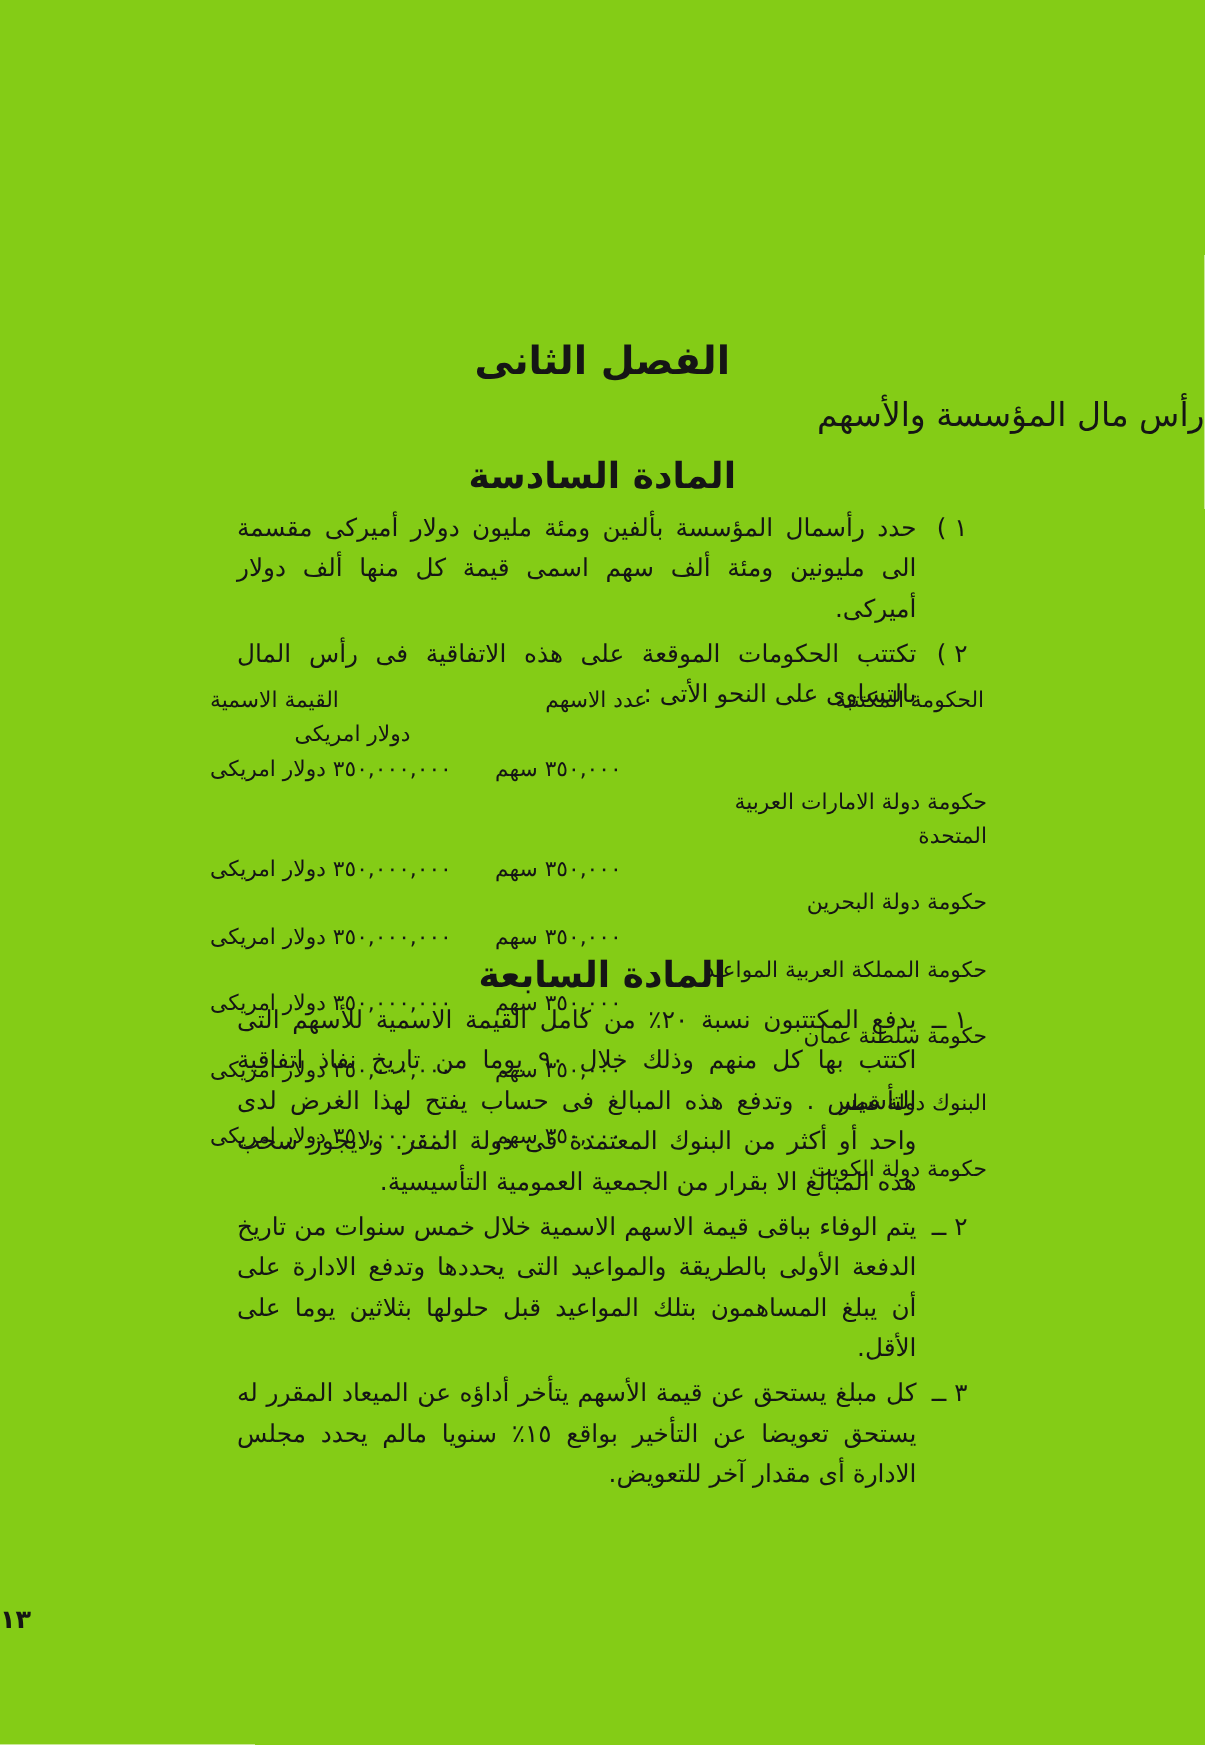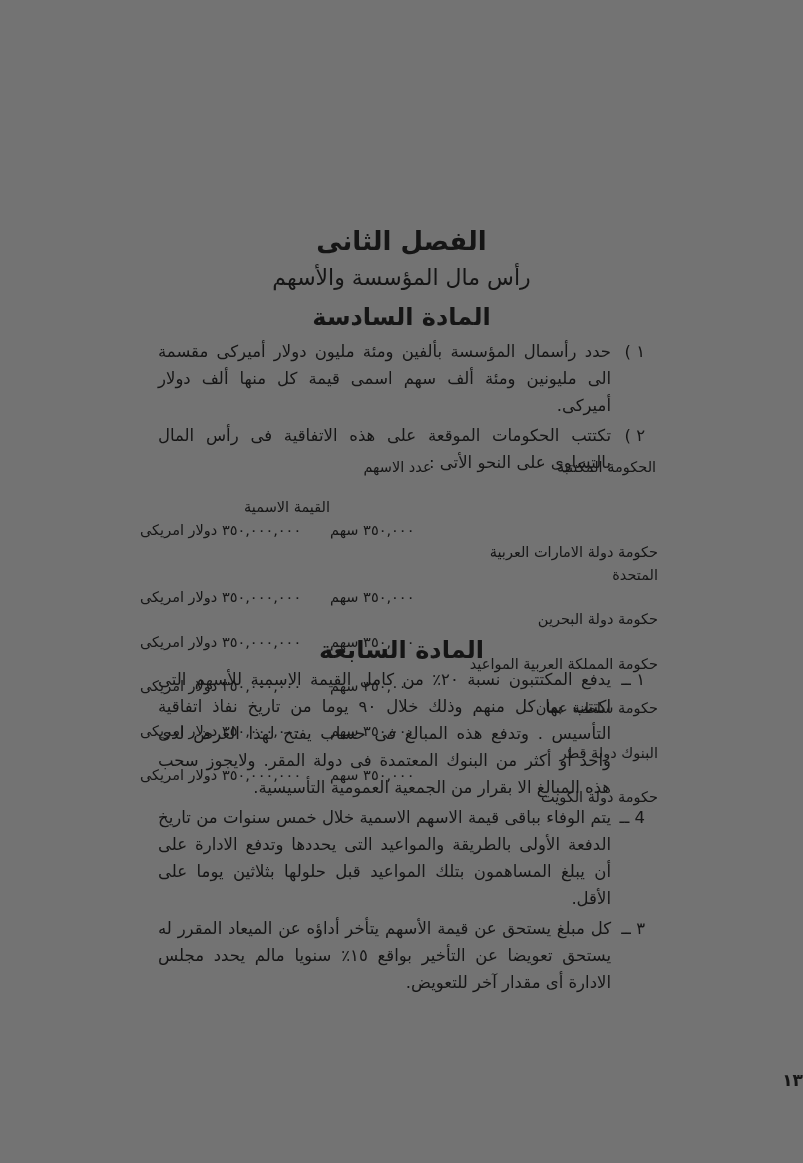--- a/index.html
+++ b/index.html
@@ -1,33 +1,33 @@
 <!DOCTYPE html>
 <html lang="ar" dir="rtl"><head>
 <meta charset="utf-8">
 <style>
   html, body { margin: 0; padding: 0; background: #ffffff; }
   .page {
     position: relative;
     width: 803px;
     height: 1163px;
     margin: 0 auto;
-    background: #737373;
+    background: #84cc16;
     direction: rtl;
     font-family: "DejaVu Sans", sans-serif;
     color: #151515;
     overflow: hidden;
   }
   .chapter-title {
     position: absolute; top: 226px; left: 0; right: 0;
     text-align: center; font-size: 26px; font-weight: bold;
   }
   .chapter-subtitle {
     position: absolute; top: 265px; left: 0; right: 0;
-    text-align: center; font-size: 22px; font-weight: normal;
+    font-size: 22px; font-weight: normal;
   }
   .article-heading {
     text-align: center; font-size: 24px; font-weight: bold;
   }
   #article6-heading { position: absolute; top: 303px; left: 0; right: 0; }
   #article7-heading { position: absolute; top: 636px; left: 0; right: 0; text-align: center; }
   .items-block {
     position: absolute; right: 158px; width: 487px;
   }
   #article6-items { top: 338px; }
@@ -46,25 +46,25 @@
     font-size: 14.5px;
   }
   .t-row { display: grid; grid-template-columns: 193px 135px 190px; }
   .t-head .t-cell { line-height: 23px; }
   .t-body .t-cell { line-height: 22.5px; }
   .cell-gov   { text-align: right; margin-top: 22px; }
   .cell-shares{ text-align: left; }
   .cell-value { text-align: left; }
   .head-gov   { text-align: center; padding-left: 90px; }
   .head-shares{ text-align: center; }
-  .head-value { text-align: right; margin-top: 40px; }
+  .head-value { text-align: left; }
   .head-unit  { text-align: center; }
   .page-number {
     position: absolute; top: 1070px; left: 0; right: 0;
-    text-align: right; font-size: 17px; font-weight: bold;
+    text-align: left; font-size: 17px; font-weight: bold;
   }
 </style>
 </head>
 <body>
 
 <div class="page">
 
   <div class="chapter-title">الفصل الثانى</div>
   <div class="chapter-subtitle">رأس مال المؤسسة والأسهم</div>
 
@@ -84,20 +84,21 @@
   <div class="subs-table">
     <div class="t-head">
       <div class="t-row">
         <div class="t-cell head-gov">الحكومة المكتتبة</div>
         <div class="t-cell head-shares">عدد الاسهم</div>
         <div class="t-cell head-value">القيمة الاسمية</div>
       </div>
       <div class="t-row">
         <div class="t-cell"></div>
         <div class="t-cell"></div>
+        <div class="t-cell head-unit">دولار امريكى</div>
       </div>
     </div>
     <div class="t-body">
       <div class="t-row">
         <div class="t-cell cell-gov">حكومة دولة الامارات العربية المتحدة</div>
         <div class="t-cell cell-shares">٣٥٠,٠٠٠ سهم</div>
         <div class="t-cell cell-value">٣٥٠,٠٠٠,٠٠٠ دولار امريكى</div>
       </div>
       <div class="t-row">
         <div class="t-cell cell-gov">حكومة دولة البحرين</div>
@@ -128,21 +129,21 @@
   </div>
 
   <div class="article-heading" id="article7-heading">المادة السابعة</div>
 
   <div class="items-block" id="article7-items">
     <div class="num-item">
       <span class="item-num">١ ــ</span>
       <span class="item-text">يدفع المكتتبون نسبة ٢٠٪ من كامل القيمة الاسمية للأسهم التى اكتتب بها كل منهم وذلك خلال ٩٠ يوما من تاريخ نفاذ اتفاقية التأسيس . وتدفع هذه المبالغ فى حساب يفتح لهذا الغرض لدى واحد أو أكثر من البنوك المعتمدة فى دولة المقر. ولايجوز سحب هذه المبالغ الا بقرار من الجمعية العمومية التأسيسية.</span>
     </div>
     <div class="num-item">
-      <span class="item-num">4 ــ</span>
+      <span class="item-num">٢ ــ</span>
       <span class="item-text">يتم الوفاء بباقى قيمة الاسهم الاسمية خلال خمس سنوات من تاريخ الدفعة الأولى بالطريقة والمواعيد التى يحددها وتدفع الادارة على أن يبلغ المساهمون بتلك المواعيد قبل حلولها بثلاثين يوما على الأقل.</span>
     </div>
     <div class="num-item">
       <span class="item-num">٣ ــ</span>
       <span class="item-text">كل مبلغ يستحق عن قيمة الأسهم يتأخر أداؤه عن الميعاد المقرر له يستحق تعويضا عن التأخير بواقع ١٥٪ سنويا مالم يحدد مجلس الادارة أى مقدار آخر للتعويض.</span>
     </div>
   </div>
 
   <div class="page-number">١٣</div>
 

